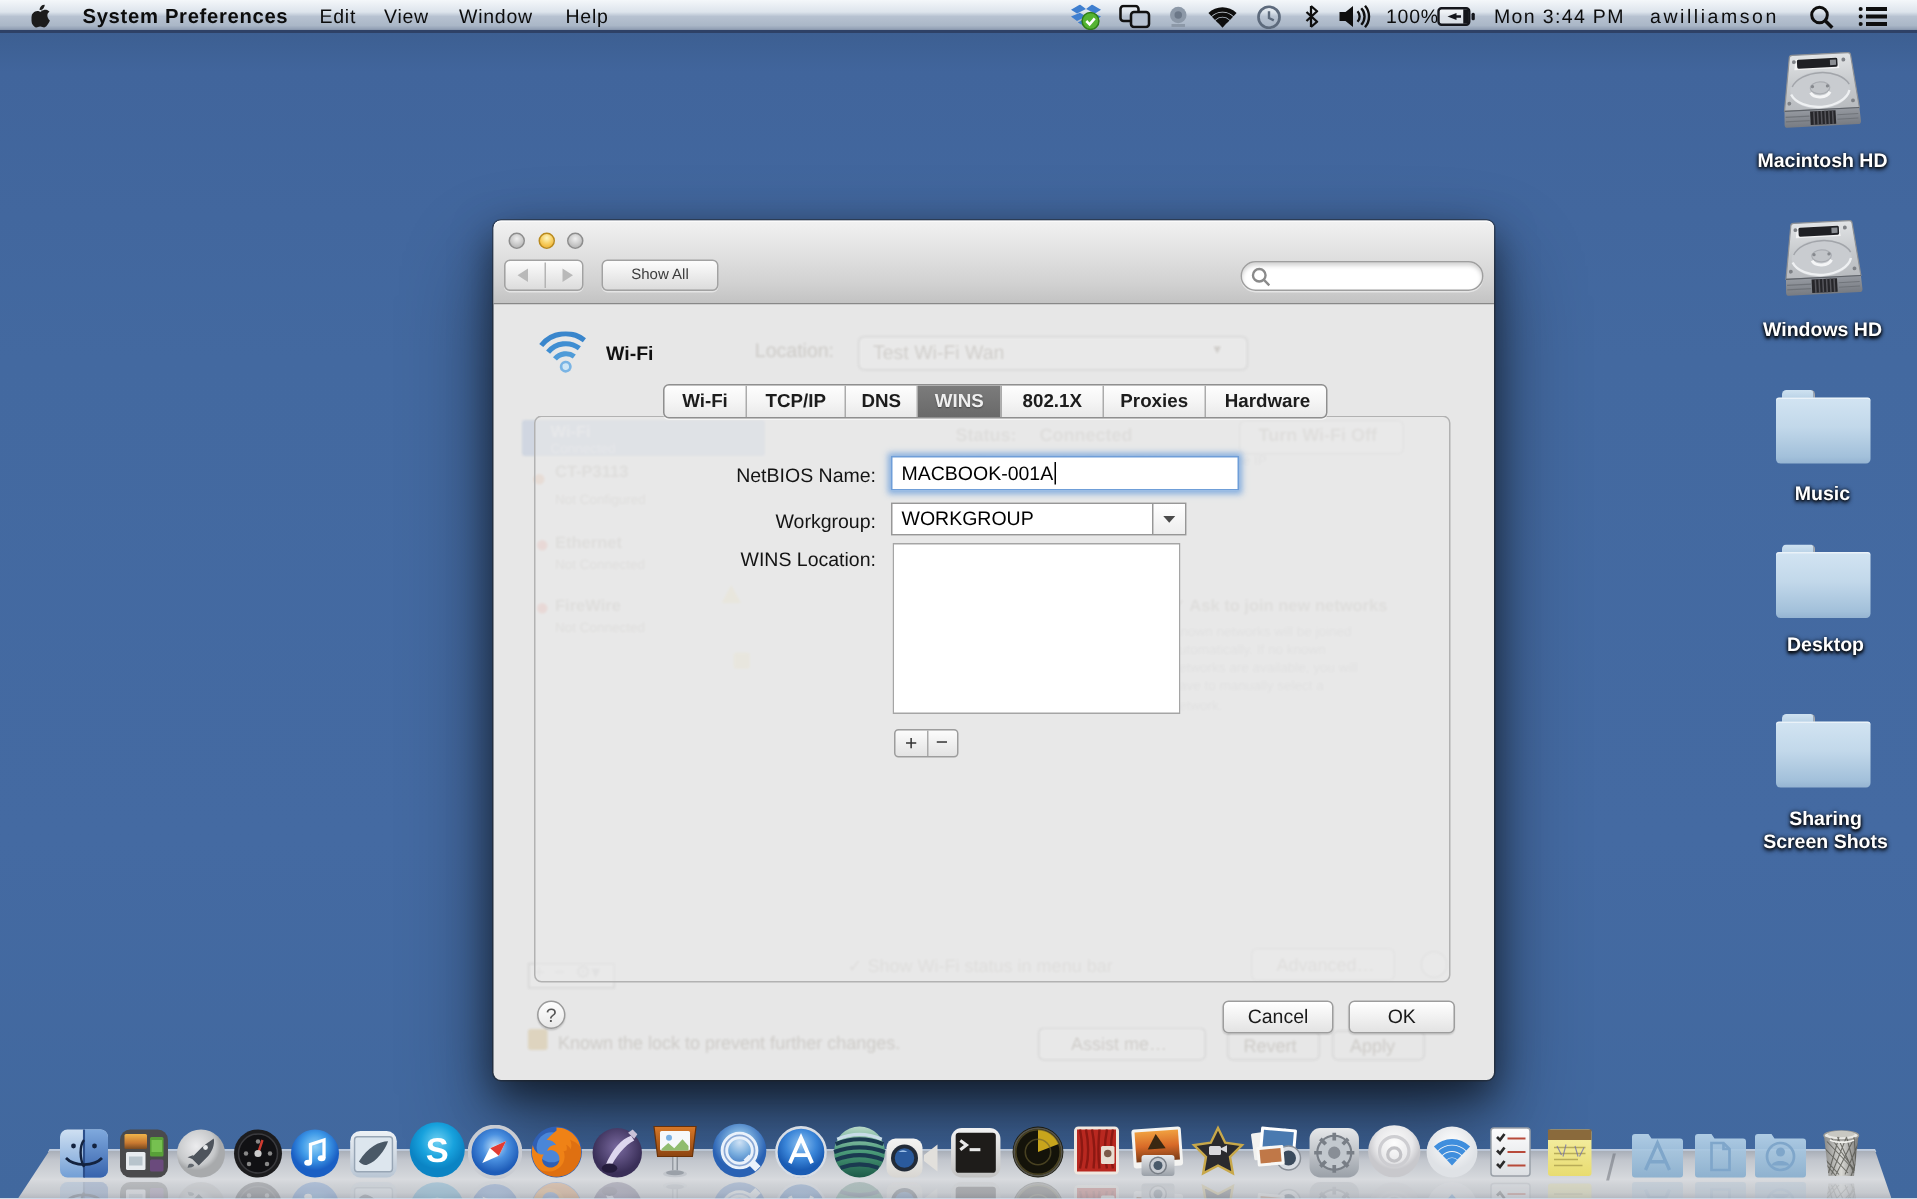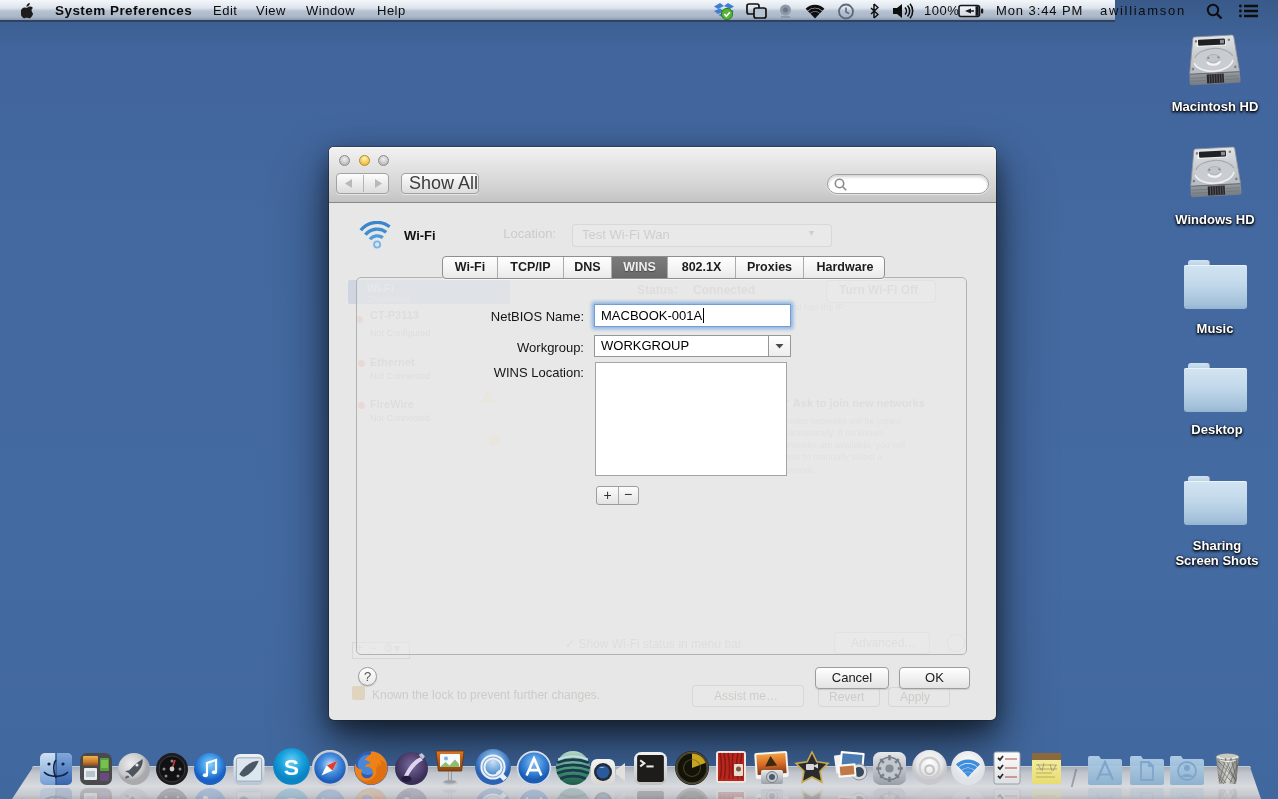--- a/index.html
+++ b/index.html
@@ -1,19 +1,19 @@
 <!DOCTYPE html>
 <html><head><meta charset="utf-8"><style>
 html,body{margin:0;padding:0}
 #screen{position:relative;width:1278px;height:799px;overflow:hidden;
  font-family:"Liberation Sans",sans-serif;
  background:linear-gradient(180deg,#395a89 0,#41659c 6%,#4369a0 30%,#446aa2 70%,#41689e 100%)}
 .abs{position:absolute}
 
-#menubar{position:absolute;left:0;top:0;width:1115px;height:22px;
+#menubar{position:absolute;left:0;top:0;width:1278px;height:22px;
  background:linear-gradient(180deg,#f4f7fa 0,#dde4ec 40%,#b7c2d1 55%,#aab7c7 85%,#96a4b8 95%,#8795ab 100%);
  border-bottom:2px solid #2e4166;box-sizing:border-box}
 .mtxt{position:absolute;top:3px;font-size:13px;color:#0c0c0c;white-space:nowrap;letter-spacing:.5px}
 
 .dlabel{position:absolute;width:160px;text-align:center;color:#fff;font-size:13px;font-weight:bold;
  text-shadow:0 1px 2px rgba(0,0,0,.95),0 0 3px rgba(0,0,0,.8),0 2px 3px rgba(0,0,0,.6);white-space:nowrap}
 .folder{position:absolute;width:63px;height:49px}
 .folder .tab{position:absolute;left:4px;top:0;width:22px;height:10px;border-radius:3px 3px 0 0;
  background:linear-gradient(180deg,#cfe2f1,#a9c6de)}
 .folder .body{position:absolute;left:0;top:5px;width:63px;height:44px;border-radius:2px 2px 3px 3px;
@@ -220,21 +220,21 @@
   <div class="tl gray" style="left:10px"></div>
   <div class="tl yel" style="left:30px"></div>
   <div class="tl gray" style="left:49px"></div>
   <div class="tbtn" style="left:7px;width:53px">
    <svg width="53" height="19" viewBox="0 0 53 19">
             <path d="M18 5l-7 4.5 7 4.5z" fill="#b9b9b9" transform="translate(-3,0)"></path>
             <path d="M35 5l7 4.5-7 4.5z" fill="#b9b9b9" transform="translate(3,0)"></path>
             <path d="M26.5 1v17" stroke="#b4b4b4"></path>
           </svg>
   </div>
-  <div class="tbtn" style="left:72px;width:78px;font-size:18px;color:#3c3c3c;text-align:right;line-height:19px">Show All</div>
+  <div class="tbtn" style="left:72px;width:78px;font-size:10px;color:#3c3c3c;text-align:center;line-height:19px">Show All</div>
   <div id="searchf">
    <svg width="16" height="16" viewBox="0 0 16 16" style="position:absolute;left:5px;top:2px">
     <circle cx="6.5" cy="6.5" r="4.2" fill="none" stroke="#8a8a8a" stroke-width="1.6"></circle>
     <path d="M9.8 9.8l3.4 3.4" stroke="#8a8a8a" stroke-width="1.6"></path>
    </svg>
   </div>
  </div>
 
  <div id="faintlayer" style="opacity:.55;filter:blur(0.7px)">
         <div class="f" style="left:80px;top:79px;width:147px;text-align:right;font-size:13px;color:rgba(110,100,85,.38)">Location:</div>
@@ -295,21 +295,21 @@
   <div class="tab" style="width:66px">TCP/IP</div>
   <div class="tab" style="width:48px">DNS</div>
   <div class="tab sel" style="width:56px">WINS</div>
   <div class="tab" style="width:68px">802.1X</div>
   <div class="tab" style="width:68px">Proxies</div>
   <div class="tab" style="width:82px;border-right:none">Hardware</div>
  </div>
  <div class="flabel" style="left:105px;top:162px">NetBIOS Name:</div>
  <div class="flabel" style="left:105px;top:193px">Workgroup:</div>
  <div class="flabel" style="left:105px;top:218px">WINS Location:</div>
- <div class="wfield" style="left:265px;top:157px;width:197px;height:23px;border:1px solid #6f9ed8;box-shadow:0 0 4px 2px rgba(110,160,220,.8);font-size:13px;line-height:21px;padding-left:6px">MACBOOK-001A<span style="border-left:1px solid #000;margin-left:1px"></span></div>
+ <div class="wfield" style="left:265px;top:157px;width:232px;height:23px;border:1px solid #6f9ed8;box-shadow:0 0 4px 2px rgba(110,160,220,.8);font-size:13px;line-height:21px;padding-left:6px">MACBOOK-001A<span style="border-left:1px solid #000;margin-left:1px"></span></div>
  <div class="wfield" style="left:265px;top:188px;width:197px;height:22px;border:1px solid #979797;font-size:13px;line-height:20px;padding-left:6px">WORKGROUP
    <div style="position:absolute;right:0;top:0;width:21px;height:20px;border-left:1px solid #979797;background:linear-gradient(180deg,#fff,#ededed)">
     <svg width="21" height="20">
             <path d="M6.5 8h8l-4 4.5z" fill="#4a4a4a"></path>
           </svg></div>
  </div>
  <div class="wfield" style="left:266px;top:215px;width:192px;height:114px;border:1px solid #a5a5a5"></div>
  <div class="abs" style="left:267px;top:339px;width:43px;height:19px;border:1px solid #9d9d9d;border-radius:3px;background:linear-gradient(180deg,#fcfcfc,#e3e3e3);box-sizing:border-box">
   <div style="position:absolute;left:0;top:0;width:21px;height:17px;border-right:1px solid #aaa;text-align:center;font-size:14px;color:#333;line-height:16px">+</div>
   <div style="position:absolute;left:21px;top:0;width:20px;height:17px;text-align:center;font-size:14px;color:#333;line-height:15px">−</div>

